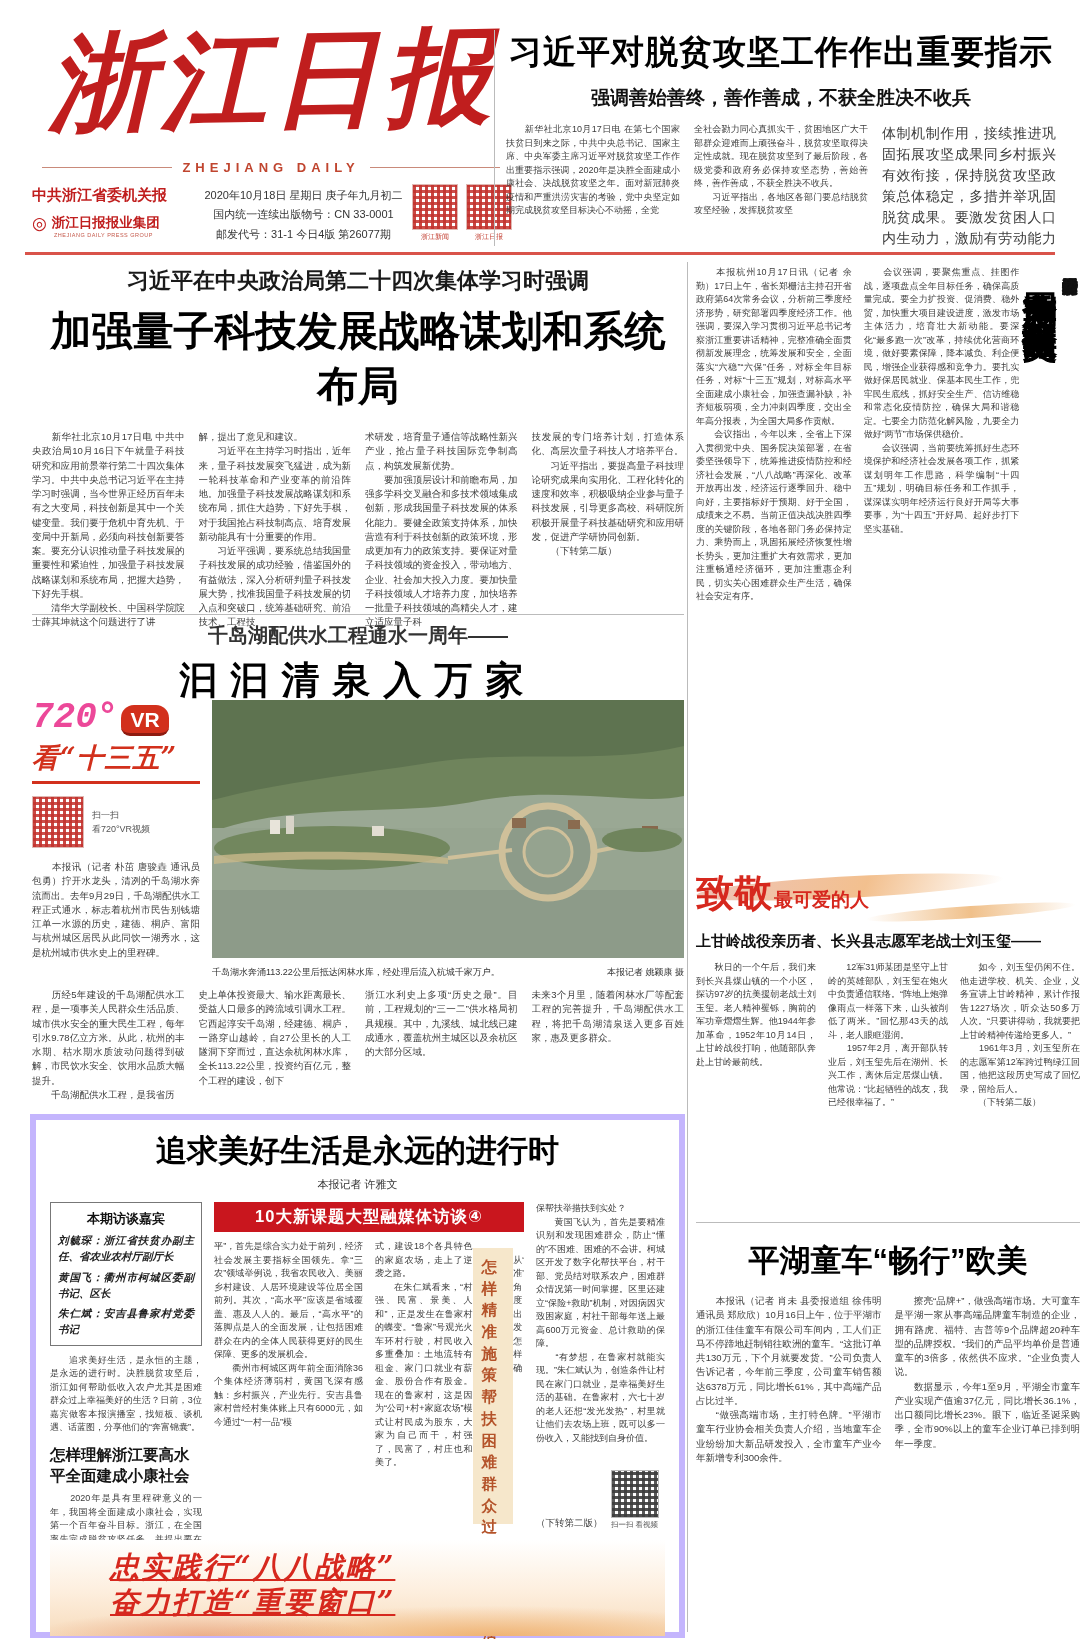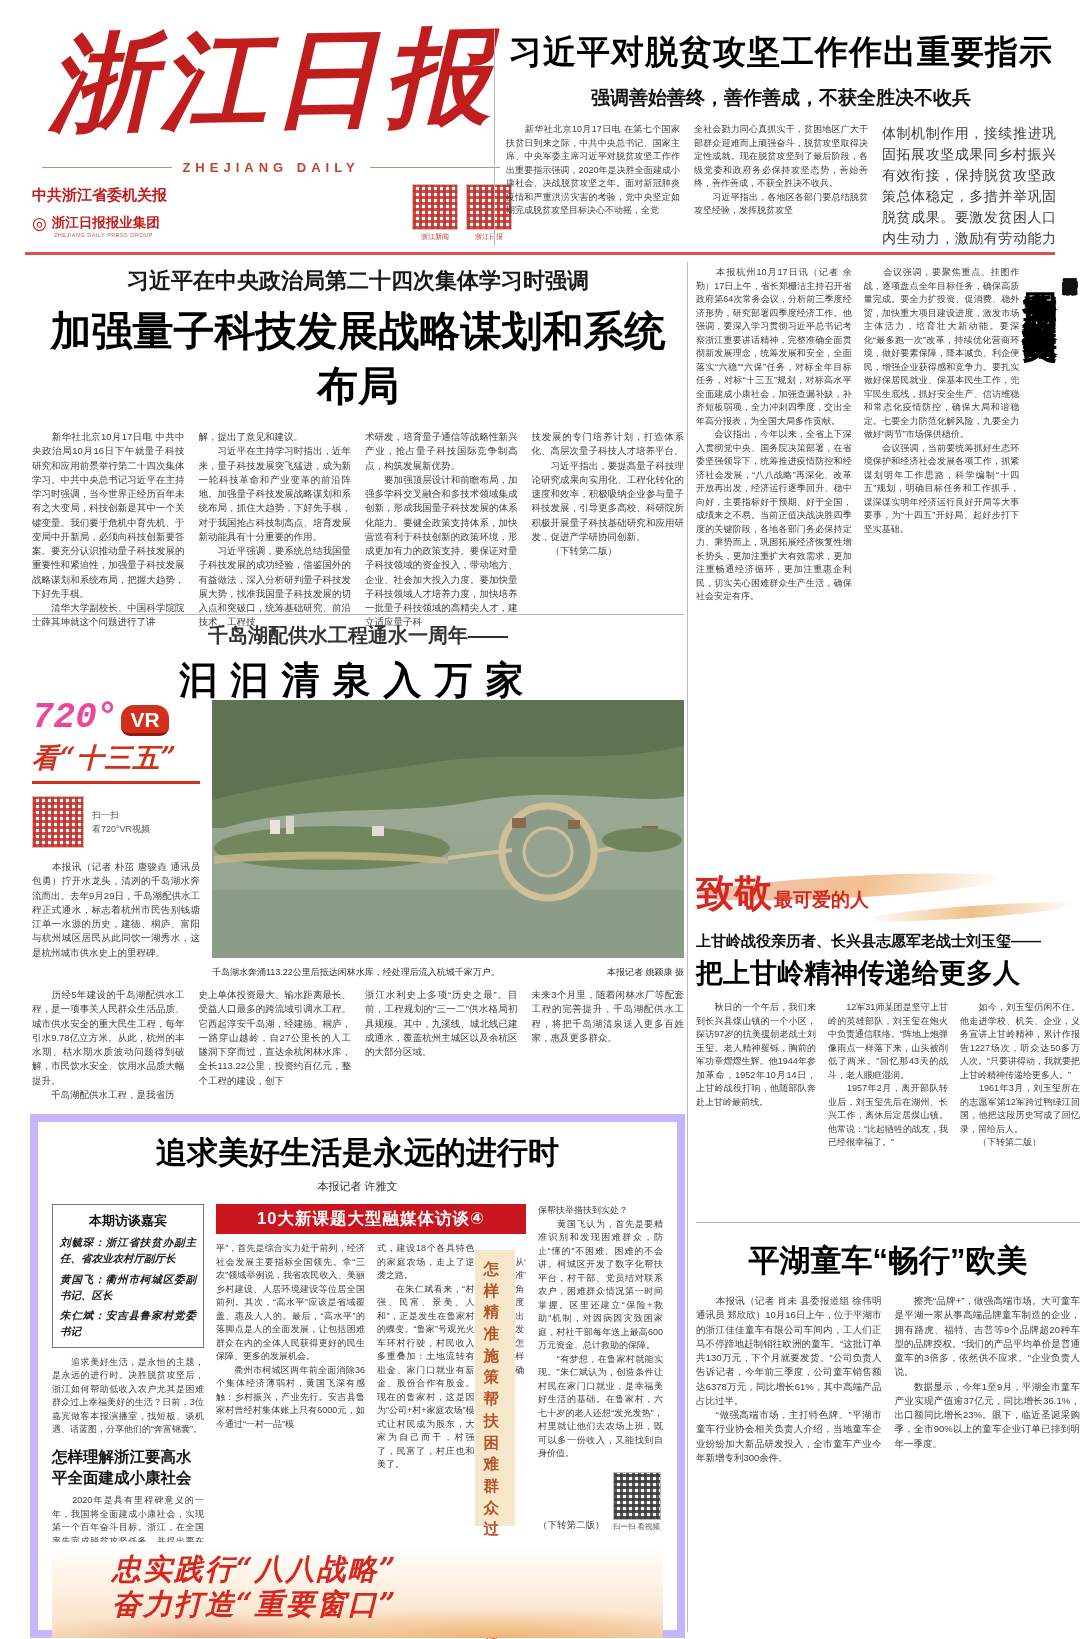--- a/index.html
+++ b/index.html
@@ -44,33 +44,33 @@
   .vr-rule{height:3px;background:#d2301c;margin-top:5px;}
   
   .zj-wrap{position:relative;height:58px;}
   .zj-brush{position:absolute;left:4px;top:8px;width:300px;height:22px;transform:skewX(-25deg) rotate(-3deg);
             background:linear-gradient(90deg,rgba(200,60,20,.30),rgba(232,140,50,.55) 55%,rgba(232,150,60,0));border-radius:50%;}
   .zj-brush2{position:absolute;left:170px;top:38px;width:210px;height:12px;transform:rotate(-4deg);
             background:linear-gradient(90deg,rgba(240,170,80,0),rgba(230,150,60,.6),rgba(240,170,80,0));border-radius:50%;}
   .zj-big{position:relative;font-size:38px;font-weight:900;color:#d6281e;}
   .zj-small{position:relative;font-size:19px;font-weight:900;color:#d6281e;margin-left:2px;}
   
-  .redbox{border:8px solid #c4b5fd;background:#fff;box-sizing:border-box;}
+  .redbox{border:6px solid #c4b5fd;background:#fff;box-sizing:border-box;}
   .series-banner{background:#c9161e;color:#fff;font-weight:900;font-size:16.5px;text-align:center;padding:4px 6px;letter-spacing:1px;}
   .guestbox{border:1px solid #777;padding:7px 7px;background:#fff;}
   .guest-title{font-weight:900;font-size:13px;text-align:center;color:#111;}
   .guest{font-family:"DejaVu Serif",serif;font-style:italic;font-weight:bold;font-size:10.5px;line-height:1.55;color:#222;text-align:justify;margin-top:4px;}
   .q-head{font-weight:900;font-size:15.5px;line-height:1.35;color:#141414;margin:10px 0 6px;}
   .q2-box{background:#f6e7cb;color:#b4532a;font-weight:900;font-size:15.5px;line-height:1.4;padding:8px 9px;margin:8px 0 6px;}
   .slogan{position:relative;overflow:hidden;background:linear-gradient(180deg,#ffffff,#fdeedd 55%,#f7dcbd);}
   .slogan::after{content:"";position:absolute;left:0;right:0;bottom:0;height:36px;
             background:radial-gradient(65% 120% at 72% 100%,rgba(233,146,56,.55),rgba(233,146,56,0) 70%),
                        radial-gradient(40% 100% at 25% 100%,rgba(215,90,40,.35),rgba(215,90,40,0) 70%);}
   .slogan-line{position:relative;z-index:2;font-family:"DejaVu Serif",serif;font-style:italic;font-weight:900;
-            color:#d6281e;font-size:29px;line-height:1.22;letter-spacing:2px;}
+            color:#d6281e;font-size:29px;line-height:1.22;letter-spacing:2px;text-decoration:underline;}
   
   .caption-row{display:flex;justify-content:space-between;font-size:9px;color:#333;gap:40px;}
   .jumpline{font-size:9.5px;color:#3c3c3c;}
 </style>
 </head>
 <body>
 
 <div class="page">
 
   <div class="abs mast-title" style="left:48px;top:26px;width:470px;">浙江日报</div>
@@ -78,20 +78,23 @@
     <span>ZHEJIANG DAILY</span>
   </div>
   <div class="abs" style="left:32px;top:186px;width:175px;">
     <div class="organ">中共浙江省委机关报</div>
     <div class="group-row">
       <span class="group-logo">◎</span>
       <span class="group-name">浙江日报报业集团</span>
     </div>
     <div class="group-en">ZHEJIANG DAILY PRESS GROUP</div>
   </div>
+  <div class="abs dateblock" style="left:196px;top:186px;width:215px;">2020年10月18日 星期日 庚子年九月初二
+国内统一连续出版物号：CN 33-0001
+邮发代号：31-1 今日4版 第26077期</div>
   <div class="abs" style="left:412px;top:184px;width:100px;display:flex;gap:8px;">
     <div>
       <div class="qr" style="width:44px;height:44px;"></div>
       <div class="qr-cap">浙江新闻</div>
     </div>
     <div>
       <div class="qr" style="width:44px;height:44px;"></div>
       <div class="qr-cap">浙江日报</div>
     </div>
   </div>
@@ -252,21 +255,20 @@
     </div>
   </div>
 
   <div class="abs" style="left:696px;top:868px;width:384px;">
     <div class="zj-wrap">
       <div class="zj-brush"></div>
       <div class="zj-brush2"></div>
       <span class="zj-big">致敬</span><span class="zj-small">最可爱的人</span>
     </div>
     <div style="font-size:15px;font-weight:bold;color:#111;margin-top:6px;">上甘岭战役亲历者、长兴县志愿军老战士刘玉玺——</div>
-    <div class="mega" style="font-size:27px;text-align:left;margin-top:4px;">把上甘岭精神传递给更多人</div>
     <div class="cols" style="gap:12px;margin-top:10px;height:212px;">
       <div class="col bt" style="font-size:9px;">　　秋日的一个午后，我们来到长兴县煤山镇的一个小区，探访97岁的抗美援朝老战士刘玉玺。老人精神矍铄，胸前的军功章熠熠生辉。他1944年参加革命，1952年10月14日，上甘岭战役打响，他随部队奔赴上甘岭最前线。</div>
       <div class="col bt" style="font-size:9px;">　　12军31师某团是坚守上甘岭的英雄部队，刘玉玺在炮火中负责通信联络。“阵地上炮弹像雨点一样落下来，山头被削低了两米。”回忆那43天的战斗，老人眼眶湿润。
 　　1957年2月，离开部队转业后，刘玉玺先后在湖州、长兴工作，离休后定居煤山镇。他常说：“比起牺牲的战友，我已经很幸福了。”</div>
       <div class="col bt" style="font-size:9px;">　　如今，刘玉玺仍闲不住。他走进学校、机关、企业，义务宣讲上甘岭精神，累计作报告1227场次，听众达50多万人次。“只要讲得动，我就要把上甘岭精神传递给更多人。”
 　　1961年3月，刘玉玺所在的志愿军第12军跨过鸭绿江回国，他把这段历史写成了回忆录，留给后人。
 　　（下转第二版）</div>
     </div>
   </div>
 

